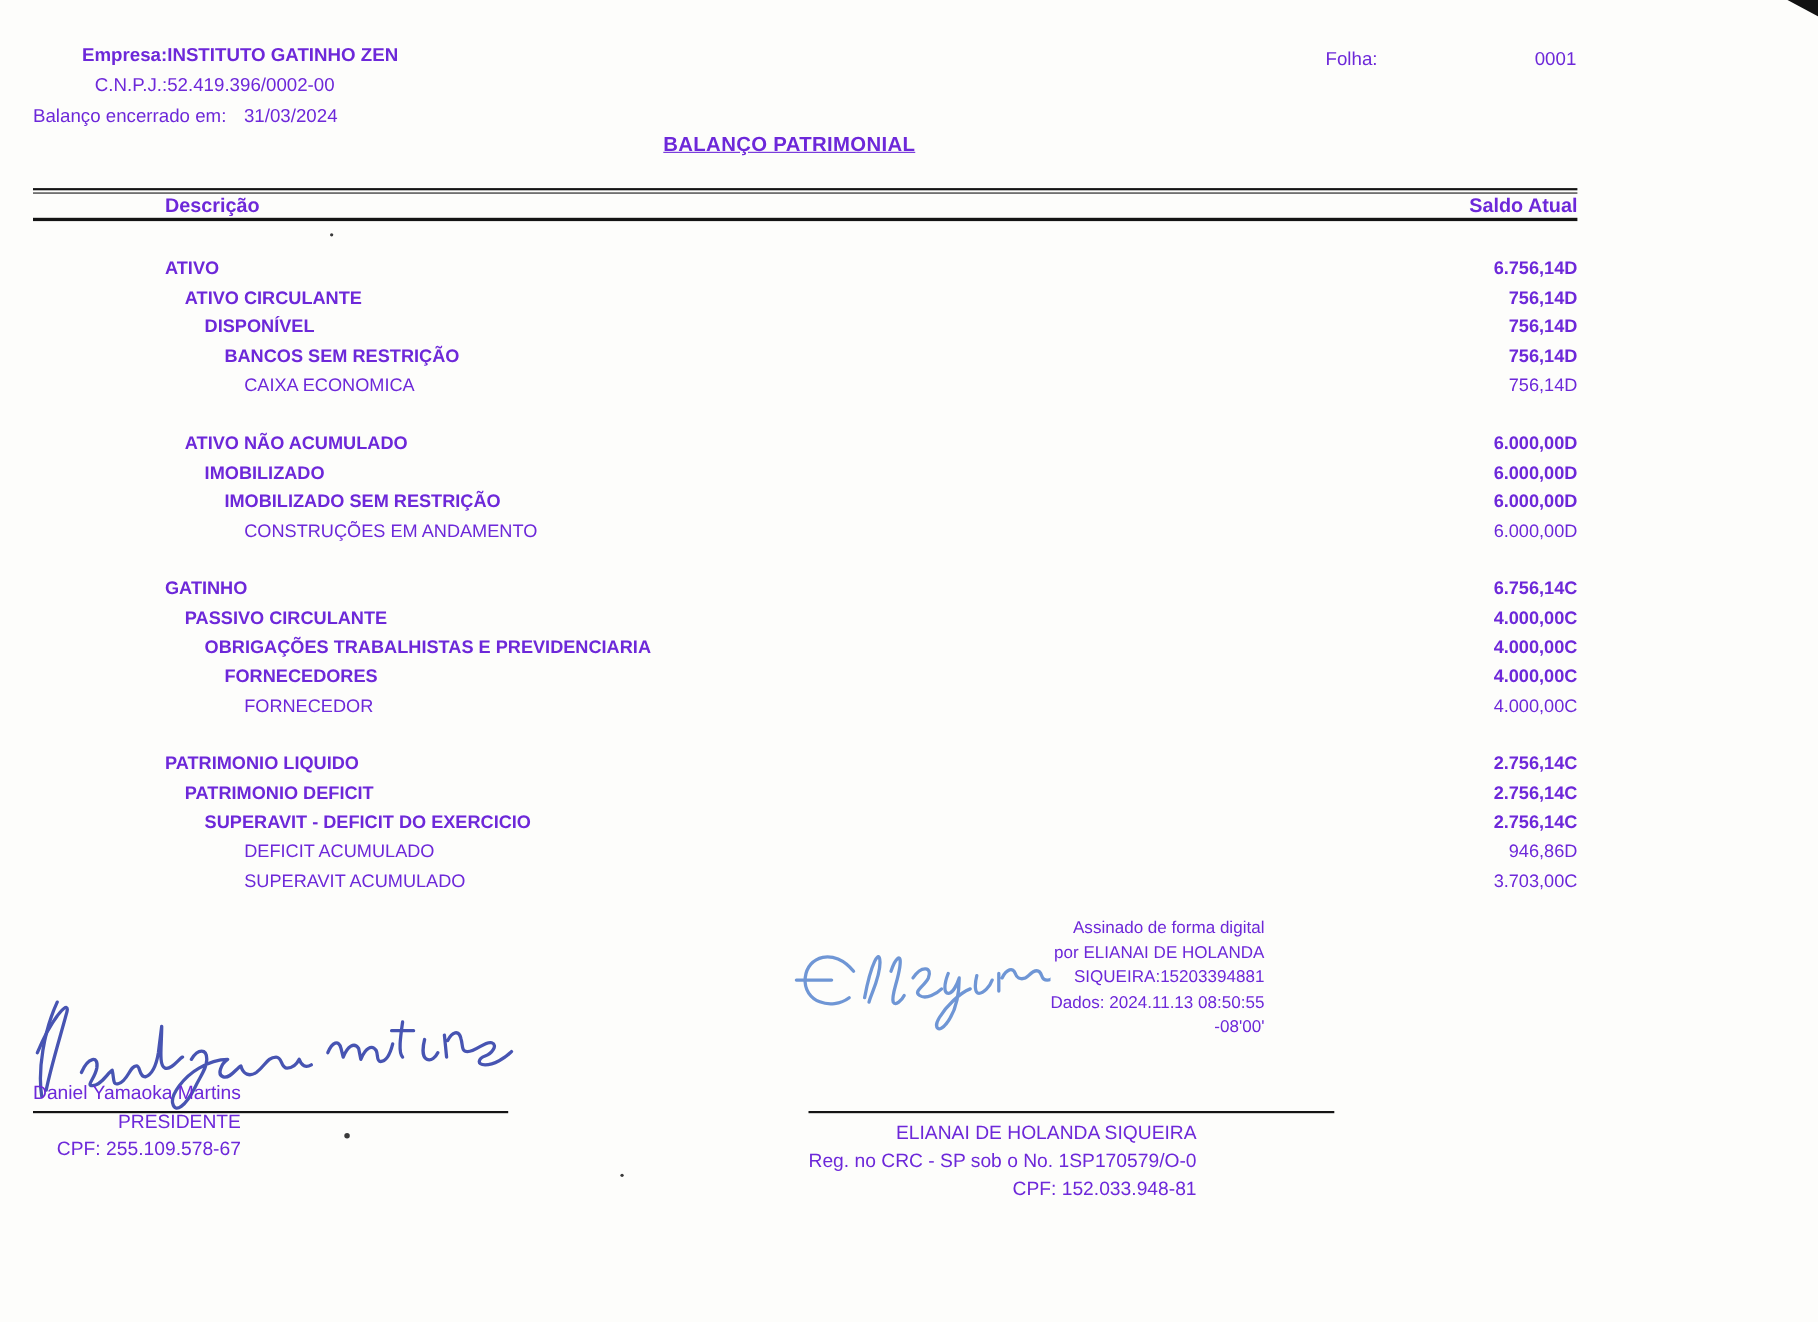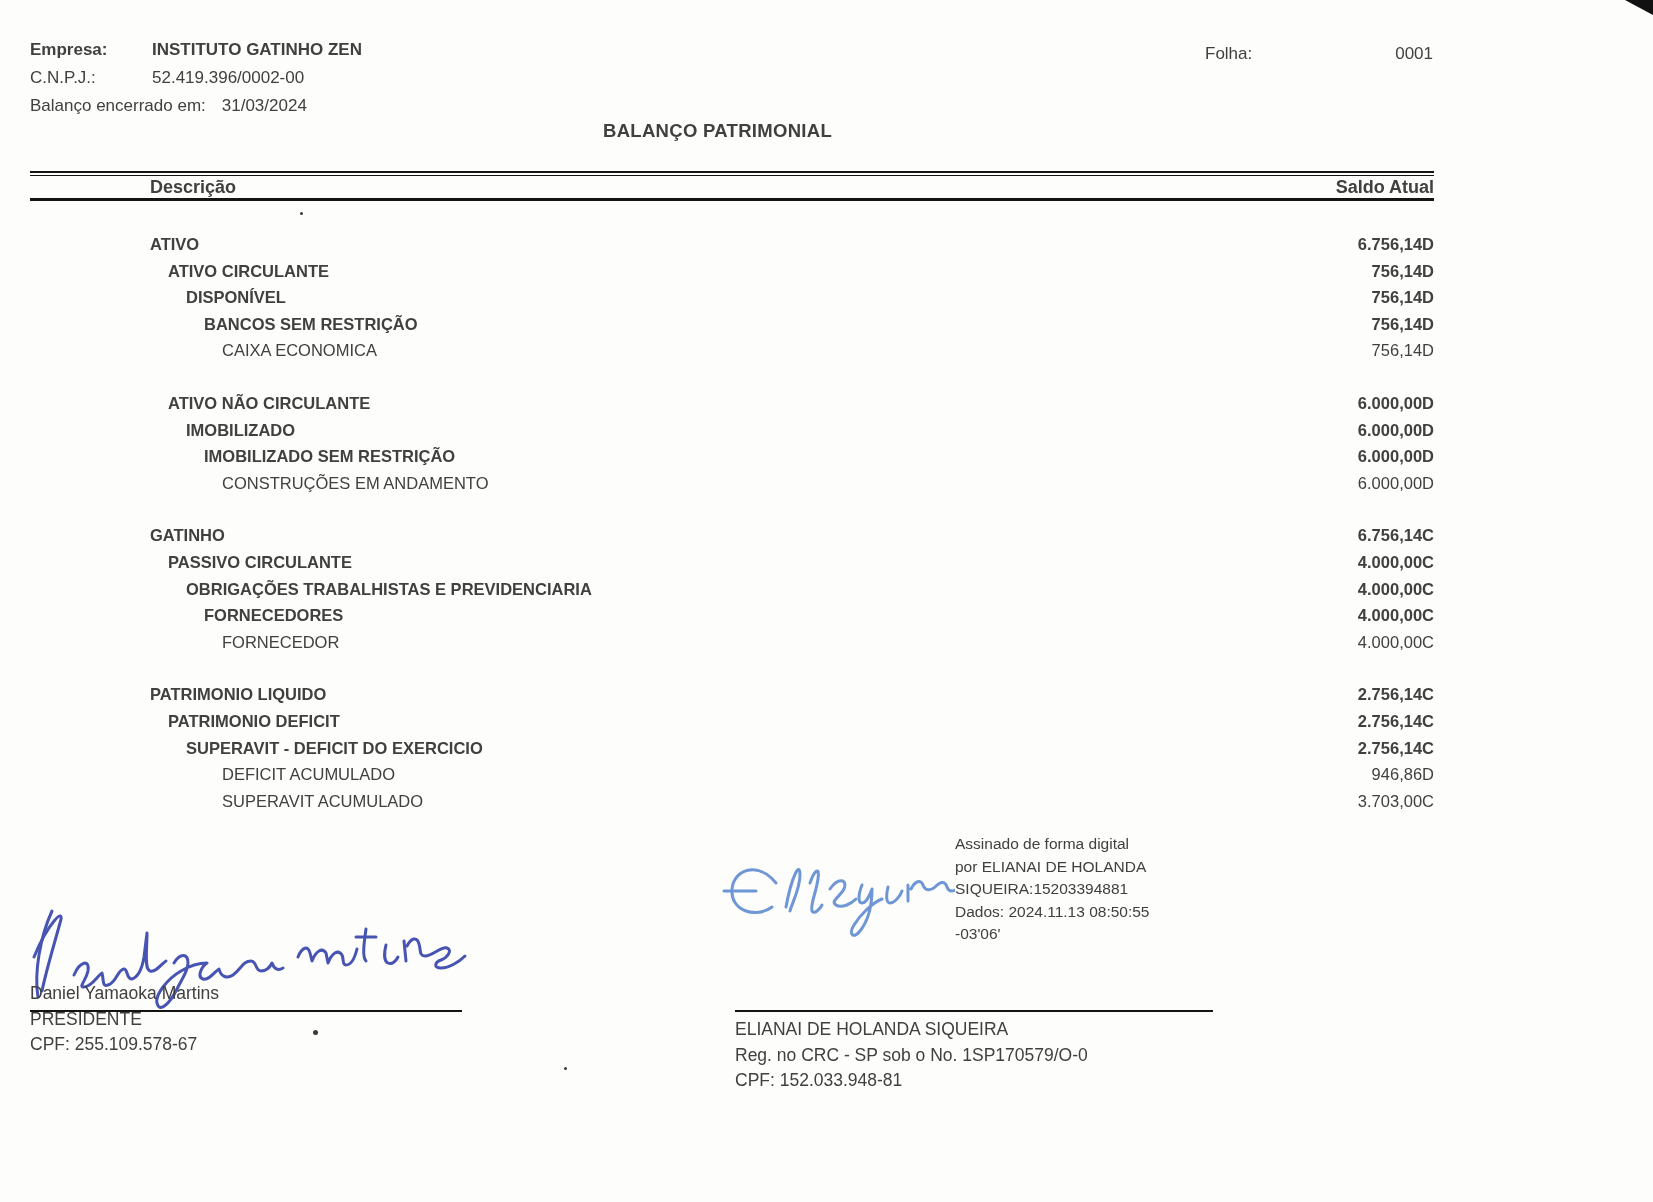--- a/index.html
+++ b/index.html
@@ -1,31 +1,32 @@
 <!DOCTYPE html>
 <html><head>
 <meta charset="utf-8">
 <style>
   html,body{margin:0;padding:0;background:#e8e8e6;}
   .page{
     position:relative;
     width:1653px;height:1202px;
     background:#fdfdfb;
     font-family:"Liberation Sans",sans-serif;
-    color:#404040;
+    color:#6d28d9;
     overflow:hidden;
+    text-align:right;
   }
   .bold{font-weight:bold;}
   
   .header-left{position:absolute;top:40px;left:30px;font-size:17px;}
   .hrow{display:flex;margin-bottom:8px;white-space:nowrap;}
   .hrow .hl{display:inline-block;width:122px;}
   .hrow.hrow3 .hl{width:auto;margin-right:16px;}
   .header-right{position:absolute;top:44px;left:1205px;width:228px;display:flex;justify-content:space-between;font-size:17px;}
-  .doc-title{position:absolute;top:120px;left:603px;font-size:18.5px;font-weight:bold;letter-spacing:.3px;}
+  .doc-title{position:absolute;top:120px;left:603px;font-size:18.5px;font-weight:bold;letter-spacing:.3px;text-decoration:underline;}
   
   .rule{position:absolute;left:30px;width:1404px;border-top:2px solid #141414;}
   .rule.r1{top:171px;}
   .rule.r2{top:175px;border-top:1px solid #141414;}
   .rule.r3{top:198px;border-top:3px solid #141414;}
   .table-head{position:absolute;top:177px;left:30px;width:1404px;display:flex;justify-content:space-between;font-size:18px;font-weight:bold;}
   .table-head .th-desc{padding-left:120px;}
   
   .rows{position:absolute;top:231px;left:30px;width:1404px;font-size:16.5px;}
   .row{display:flex;justify-content:space-between;line-height:26.6px;white-space:nowrap;}
@@ -104,21 +105,21 @@
     </div>
       <div class="row bold">
       <span class="rlabel" style="padding-left: 174px;">BANCOS SEM RESTRIÇÃO</span>
       <span class="rvalue">756,14D</span>
     </div>
       <div class="row">
       <span class="rlabel" style="padding-left: 192px;">CAIXA ECONOMICA</span>
       <span class="rvalue">756,14D</span>
     </div>
       <div class="row bold gap">
-      <span class="rlabel" style="padding-left: 138px;">ATIVO NÃO CIRCULANTE</span>
+      <span class="rlabel" style="padding-left: 138px;">ATIVO NÃO ACUMULADO</span>
       <span class="rvalue">6.000,00D</span>
     </div>
       <div class="row bold">
       <span class="rlabel" style="padding-left: 156px;">IMOBILIZADO</span>
       <span class="rvalue">6.000,00D</span>
     </div>
       <div class="row bold">
       <span class="rlabel" style="padding-left: 174px;">IMOBILIZADO SEM RESTRIÇÃO</span>
       <span class="rvalue">6.000,00D</span>
     </div>
@@ -193,21 +194,21 @@
     <path d="M110,44 c8,-12 18,-10 14,0 c-4,8 -14,12 -8,16 c6,4 16,-2 20,-6"></path>
     <path d="M142,40 c-4,10 -4,18 0,18 c4,0 8,-8 10,-14 c0,16 -4,32 -12,42 c-6,8 -12,4 -6,-6 c6,-10 18,-22 28,-26"></path>
     <path d="M168,42 c-2,8 -2,16 2,16 c4,0 10,-6 12,-12 m6,-6 l0,16 m3,-12 c4,-8 10,-10 12,-4 c2,6 8,6 12,2 c6,-6 10,-6 12,0 c2,6 8,4 10,2 c4,-4 6,0 4,4"></path>
   </svg>
 
   <div class="stamp-text">
     <div>Assinado de forma digital</div>
     <div>por ELIANAI DE HOLANDA</div>
     <div>SIQUEIRA:15203394881</div>
     <div>Dados: 2024.11.13 08:50:55</div>
-    <div>-03'06'</div>
+    <div>-08'00'</div>
   </div>
 
   <div class="sig-line right"></div>
   <div class="sig-block right">
     <div>ELIANAI DE HOLANDA SIQUEIRA</div>
     <div>Reg. no CRC - SP sob o No. 1SP170579/O-0</div>
     <div>CPF: 152.033.948-81</div>
   </div>
 
 </div>

